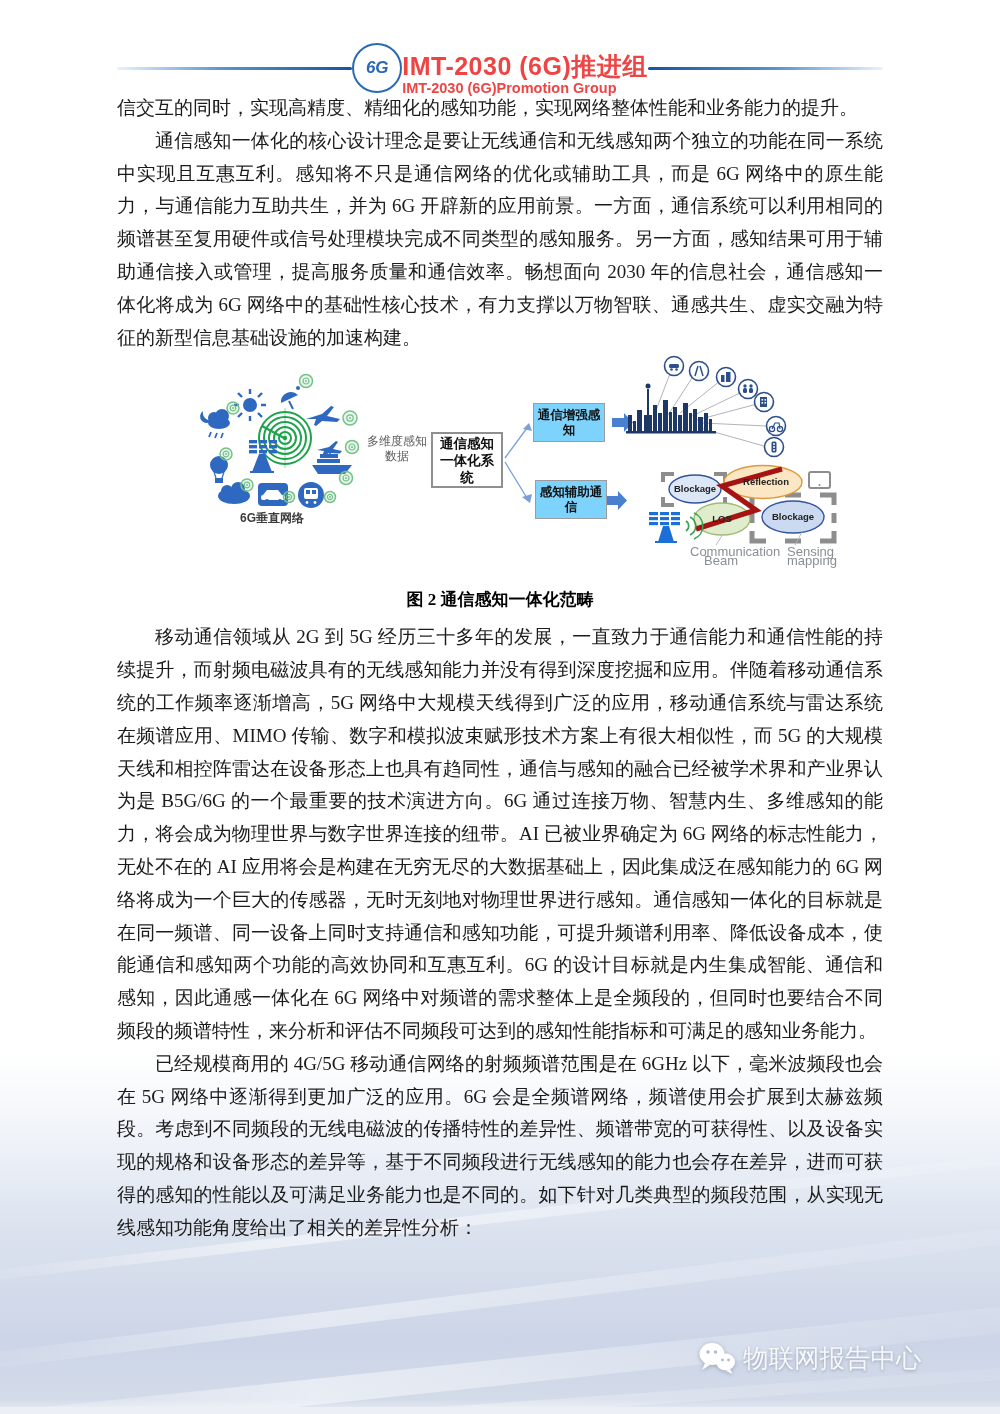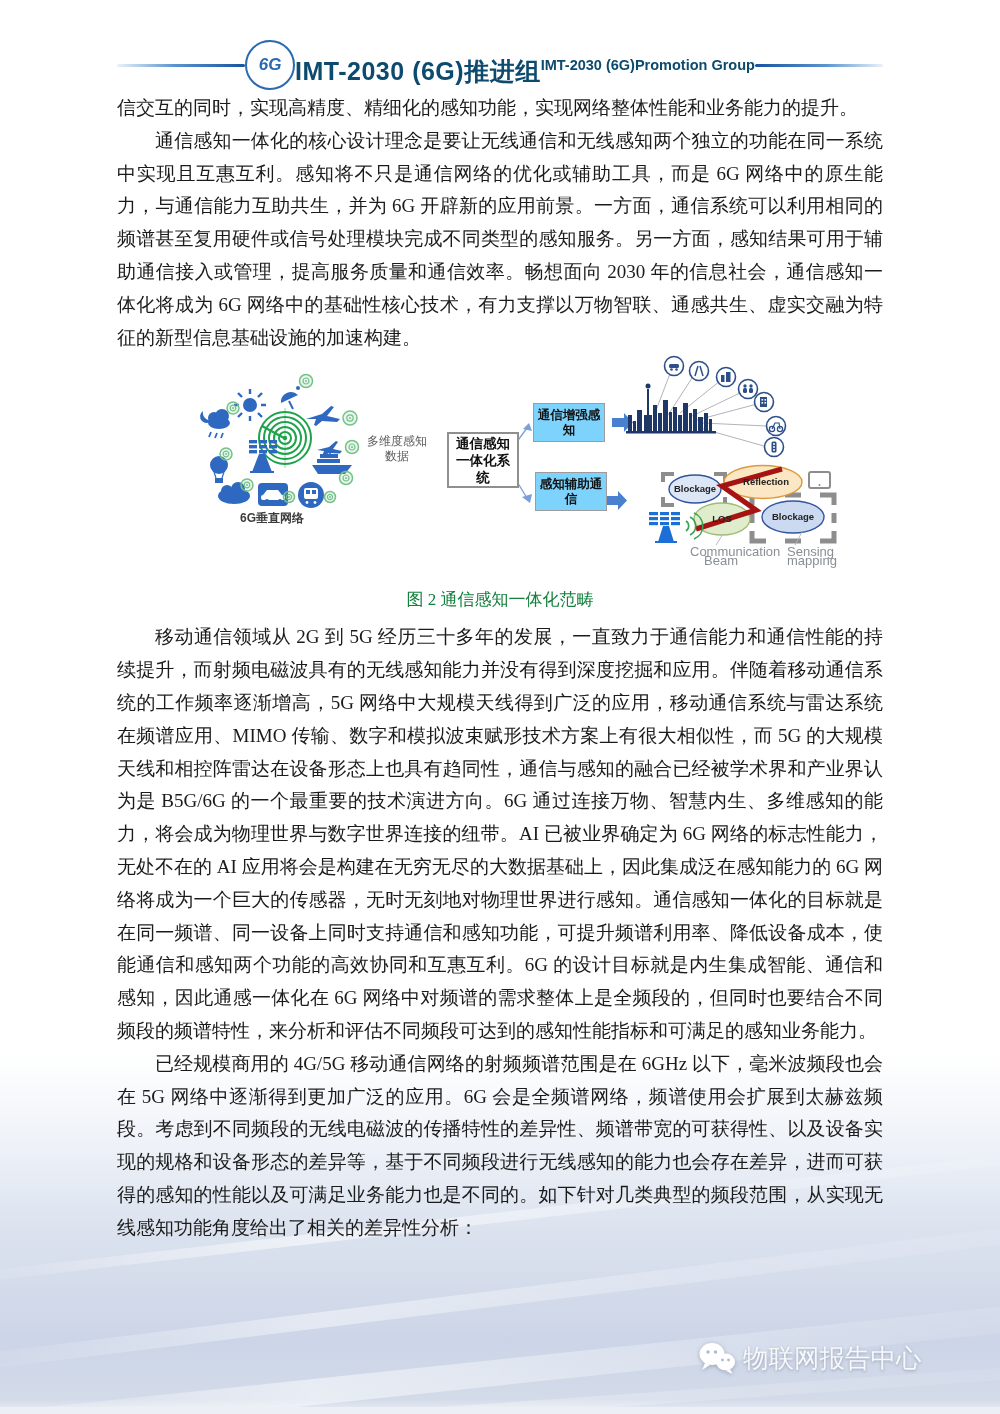--- a/index.html
+++ b/index.html
@@ -22,53 +22,53 @@
   
   .hdr{position:absolute;top:40px;left:0;width:100%;display:flex;align-items:center;
        padding:0 117px;box-sizing:border-box;z-index:2;}
   .rule{flex:1;height:3px;border-radius:2px;}
   .rule-left{background:linear-gradient(90deg,#eaf2fa,#5b93cf 45%,#16549f);}
   .rule-right{background:linear-gradient(270deg,#eaf2fa,#5b93cf 45%,#16549f);}
   .logo{width:46px;height:46px;border:2.5px solid #2a6ab3;border-radius:50%;flex:0 0 auto;
         display:flex;align-items:center;justify-content:center;background:#fff;}
   .logo span{font-family:"Liberation Sans",sans-serif;font-weight:bold;font-style:italic;
         font-size:17px;color:#2a6ab3;}
-  .hdr-titles{display:flex;flex-direction:row;line-height:1.12;white-space:nowrap;
-        font-family:"Liberation Sans",sans-serif;color:#0c4a6e;margin-top:12px;}
+  .hdr-titles{display:flex;flex-direction:column;line-height:1.12;white-space:nowrap;
+        font-family:"Liberation Sans",sans-serif;color:#ef4444;margin-top:12px;}
   .hdr-title{font-size:25px;font-weight:bold;letter-spacing:.5px;}
   .hdr-sub{font-size:14.5px;font-weight:bold;}
 
   
   .main{position:absolute;top:92px;left:117px;width:766px;z-index:2;}
   .para{margin:0;font-size:19px;line-height:32.8px;text-align:justify;text-indent:2em;}
   .para-cont{text-indent:0;}
 
   
   .fig{position:relative;width:1000px;margin-left:-117px;height:222px;margin-top:6px;}
   .fig-svg{position:absolute;left:0;top:-5px;}
   .olabel{position:absolute;font-family:Liberation Sans, sans-serif;}
   .cluster-label{left:230px;top:150px;width:84px;text-align:center;font-size:12px;
         font-weight:bold;color:#3c3c3c;}
   .input-label{left:366px;top:74px;width:62px;text-align:center;font-size:12px;
         color:#5a5a5a;line-height:15px;}
   .sys-box{left:431px;top:72px;width:72px;height:56px;border:2px solid #8f8f8f;background:#fff;
         display:flex;align-items:center;justify-content:center;text-align:center;
         font-size:13.5px;font-weight:bold;line-height:17px;color:#111;position:absolute;
-        font-family:"Liberation Sans",sans-serif;box-sizing:border-box;padding:0 2px;margin-left:16px;}
+        font-family:"Liberation Sans",sans-serif;box-sizing:border-box;padding:0 2px;}
   .out-box{position:absolute;width:72px;height:39px;border:1.5px solid #9c9c9c;background:#7dd3fc;
         display:flex;align-items:center;justify-content:center;text-align:center;
         font-size:12.5px;font-weight:bold;line-height:15px;color:#111;
         font-family:"Liberation Sans",sans-serif;box-sizing:border-box;}
-  .out1{left:533px;top:43px;} .out2{left:535px;top:112px;}
+  .out1{left:533px;top:43px;} .out2{left:535px;top:120px;}
   .beam-label{position:absolute;font-size:13px;color:#8a8f96;line-height:9px;
         font-family:"Liberation Sans",sans-serif;}
   .lbl-comm{left:690px;top:187px;width:62px;text-align:center;}
   .lbl-sense{left:787px;top:187px;width:34px;text-align:left;}
 
-  .fig-caption{text-align:center;font-size:17px;margin:6px 0 10px;color:#15803d;}
+  .fig-caption{text-align:center;font-size:17px;margin:6px 0 10px;color:#000000;font-weight:bold;}
   .sec-heading{font-family:"Liberation Sans",sans-serif;font-size:21px;font-weight:bold;
         margin:8px 0 12px;color:#111;letter-spacing:.5px;}
 
   
   .footer-num{position:absolute;left:0;width:100%;top:1352px;text-align:center;
         font-size:19px;z-index:2;color:#222;}
   .watermark{position:absolute;left:698px;top:1340px;display:flex;align-items:center;gap:7px;
         z-index:3;font-family:"Liberation Sans",sans-serif;font-size:25.5px;color:#f7f8fa;
         text-shadow:0 1px 3px rgba(110,120,145,.6);text-align:right;}
   .watermark svg{filter:drop-shadow(0 1px 2px rgba(110,120,145,.55));}

